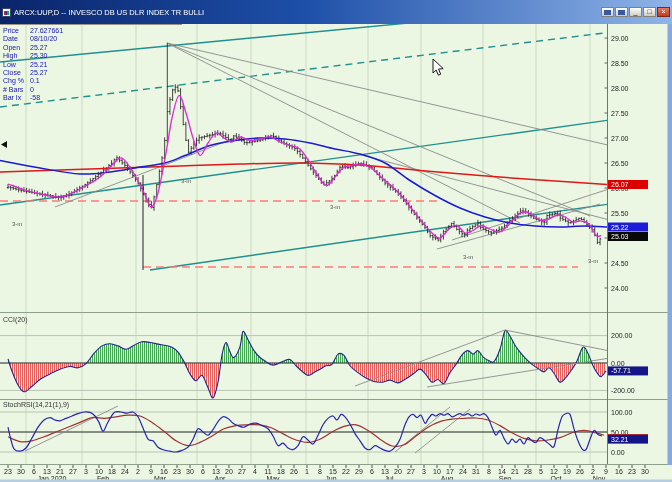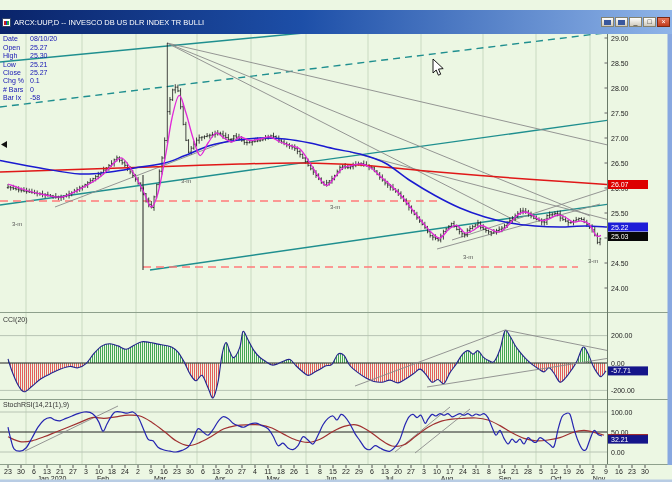--- a/index.html
+++ b/index.html
@@ -1,21 +1,21 @@
 <!DOCTYPE html>
 <html><head>
 <meta charset="utf-8">
 <style>
   html,body{margin:0;padding:0;background:#fff;}
   .window{position:relative;width:672px;height:482px;font-family:"Liberation Sans",sans-serif;
     background:#ecf7e3;overflow:hidden;outline:1px solid #8098b0;}
   #cv{position:absolute;left:0;top:0;font-family:"Liberation Sans",sans-serif;}
   .titlebar{position:absolute;top:0;left:0;width:672px;height:13px;box-sizing:border-box;
     background:linear-gradient(90deg,#0a246a 0%,#1d4fa8 45%,#8fb4e8 100%);
-    display:flex;align-items:center;padding:12px 2px;gap:3px;z-index:5;margin-top:10px;}
+    display:flex;align-items:center;padding:12px 2px;gap:3px;z-index:5;}
   .app-icon{width:9px;height:9px;background:#fff;border:1px solid #334466;box-sizing:border-box;position:relative;flex:0 0 auto;}
   .app-icon::after{content:"";position:absolute;left:1px;top:2px;width:5px;height:4px;
     background:linear-gradient(90deg,#cc2222 0 33%,#2233cc 33% 66%,#22aa44 66% 100%);}
   .title{flex:1;color:#fff;font-size:7.5px;white-space:nowrap;overflow:hidden;}
   .tbtns{display:flex;gap:1px;align-items:center;flex:0 0 auto;}
   .tbtn{width:13px;height:10px;background:linear-gradient(#fefefc,#cfcabc);border:1px solid #85826f;
     font-size:7px;line-height:8px;text-align:center;color:#111;box-sizing:border-box;overflow:hidden;}
   .tbtn .glyph{display:inline-block;width:7px;height:5px;background:#39589e;margin-top:2px;}
   .tbtn.close{background:linear-gradient(#e8775a,#c03a1e);color:#fff;border-color:#7c2812;}
   .quotebar{position:absolute;top:13px;left:0;height:11px;display:flex;align-items:stretch;

